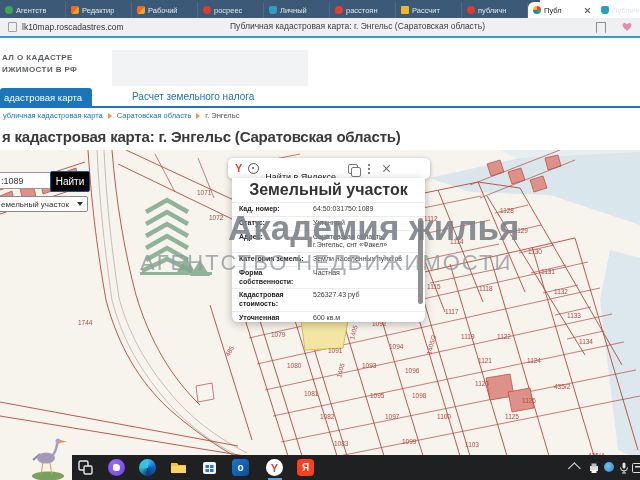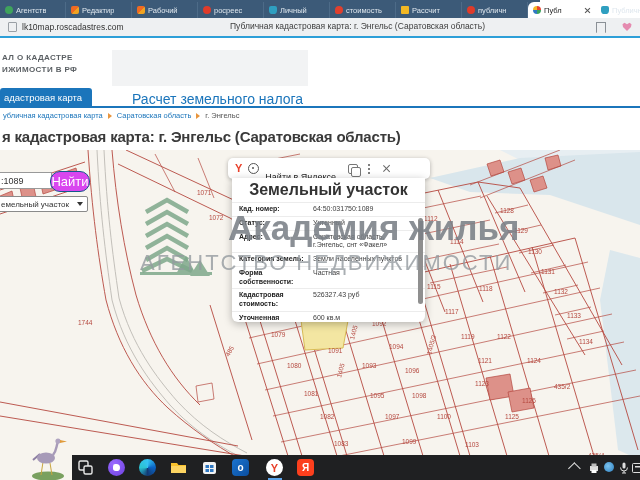--- a/index.html
+++ b/index.html
@@ -31,37 +31,37 @@
             clip-path:polygon(0 0,100% 0,100% 100%,50% 70%,0 100%);background:#eef0f2;}
   .heart{position:absolute;right:8px;top:4px;width:10px;height:9px;background:#e58bb0;
          clip-path:polygon(50% 100%,10% 55%,5% 25%,25% 8%,50% 25%,75% 8%,95% 25%,90% 55%);}
   .accentline{position:absolute;left:0;top:36px;width:640px;height:2px;background:#2d9fd8;}
   
   .sitelogo{position:absolute;left:2px;top:52px;font-size:8px;font-weight:bold;color:#5a5f63;line-height:1.45;letter-spacing:.4px;}
   .banner{position:absolute;left:112px;top:50px;width:196px;height:36px;background:#f2f3f4;}
   .navrow{position:absolute;left:0;top:88px;width:640px;height:18px;border-bottom:2px solid #1b75bb;}
   .navtab{position:absolute;left:0;top:0;height:18px;background:#1b75bb;color:#fff;font-size:9.5px;
           display:flex;align-items:center;padding:0 10px 0 4px;border-radius:3px 3px 0 0;}
-  .navlink{position:absolute;left:132px;top:3px;font-size:14px;color:#1b75bb;}
+  .navlink{position:absolute;left:132px;top:3px;font-size:10px;color:#1b75bb;}
   .crumbs{position:absolute;left:3px;top:111px;font-size:7.5px;display:flex;align-items:center;gap:5px;}
   .bitem{color:#1b75bb;} .bitem.last{color:#555;}
   .bsep{width:0;height:0;border-left:4px solid #e8953d;border-top:3px solid transparent;border-bottom:3px solid transparent;}
   .h1{position:absolute;left:2px;top:128px;font-size:15px;font-weight:bold;color:#3a3a3a;letter-spacing:-.2px;}
   
   .maparea{position:absolute;left:0;top:150px;width:640px;height:330px;background:#f7f4ee;}
   .rl{stroke:#b5483f;stroke-width:.9;fill:none;}
   .rlt{stroke:#b5483f;stroke-width:.7;fill:none;}
   .rf{fill:#dd9189;stroke:#b5483f;stroke-width:.7;}
   .road{stroke:#c3c0ba;stroke-width:1;fill:none;}
   #map-labels text{font-family:"Liberation Sans",sans-serif;font-size:6.5px;fill:#b5483f;}
   
   .searchinput{position:absolute;left:-4px;top:22px;width:50px;height:15px;border:1px solid #999;background:#fff;
                font-size:9px;color:#333;padding:0 0 0 4px;font-family:"Liberation Sans",sans-serif;}
-  .findbtn{position:absolute;left:50px;top:21px;width:38px;height:19px;background:#d946ef;color:#fff;border:1px solid #15598c;
-           font-size:13px;display:flex;align-items:center;justify-content:center;border-radius:10px;}
+  .findbtn{position:absolute;left:50px;top:21px;width:38px;height:19px;background:#000000;color:#fff;border:1px solid #15598c;
+           font-size:10px;display:flex;align-items:center;justify-content:center;border-radius:2px;}
   .typesel{position:absolute;left:-4px;top:46px;width:86px;height:14px;background:#fff;border:1px solid #8a8a8a;
            font-size:8px;color:#333;display:flex;align-items:center;padding-left:4px;border-radius:2px;}
   .selarrow{position:absolute;right:4px;top:5px;width:0;height:0;border-top:4px solid #333;
             border-left:3px solid transparent;border-right:3px solid transparent;}
   
   .ctxbar{position:absolute;left:228px;top:8px;width:202px;height:21px;background:#fff;border-radius:5px;
           box-shadow:0 1px 4px rgba(0,0,0,.3);display:flex;align-items:center;gap:6px;padding:0 7px;box-sizing:border-box;}
   .yico{color:#e8402a;font-weight:bold;font-size:11px;line-height:1;}
   .ringico{width:9px;height:9px;border:1.3px solid #555;border-radius:50%;position:relative;}
   .ringico::after{content:"";position:absolute;left:2.5px;top:2.5px;width:2px;height:2px;background:#555;border-radius:50%;}
@@ -114,21 +114,21 @@
       <div class="tab">
         <span class="fav red-circle"></span>
         <span class="tlabel">росреес</span>
       </div>
       <div class="tab">
         <span class="fav teal-shield"></span>
         <span class="tlabel">Личный</span>
       </div>
       <div class="tab">
         <span class="fav red-pin"></span>
-        <span class="tlabel">стоимость</span>
+        <span class="tlabel">расстоян</span>
       </div>
       <div class="tab">
         <span class="fav yellow-doc"></span>
         <span class="tlabel">Рассчит</span>
       </div>
       <div class="tab">
         <span class="fav red-circle"></span>
         <span class="tlabel">публичн</span>
       </div>
       <div class="tab active">

